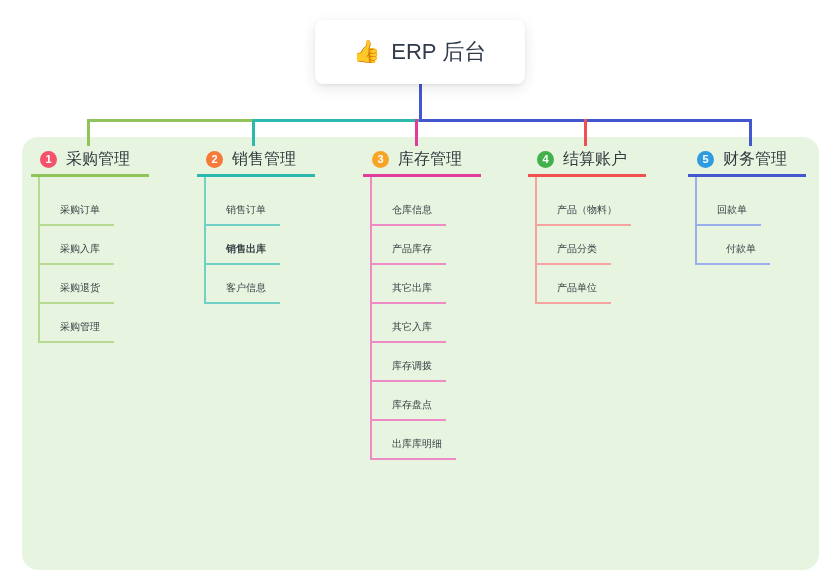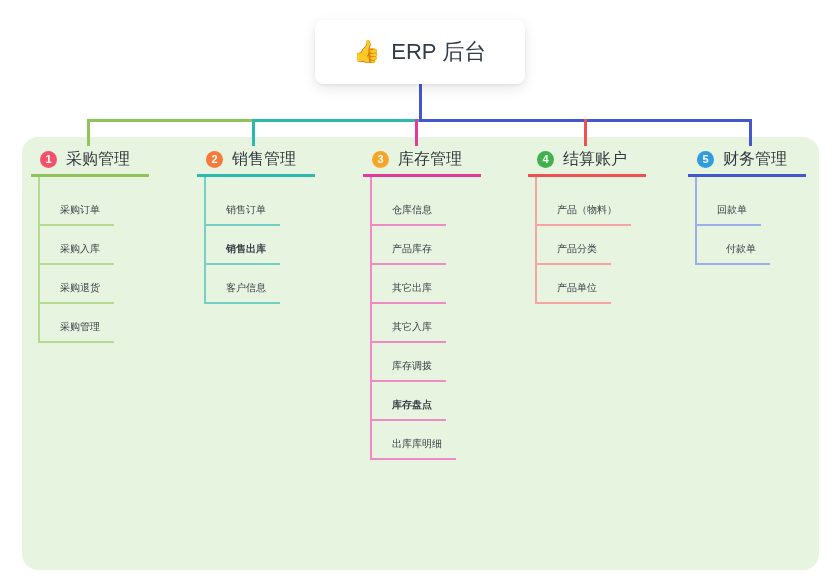--- a/index.html
+++ b/index.html
@@ -130,21 +130,21 @@
           <div class="child">
             <span class="child-label" style="border-bottom-color: rgb(239, 139, 196);">其它出库</span>
           </div>
           <div class="child">
             <span class="child-label" style="border-bottom-color: rgb(239, 139, 196);">其它入库</span>
           </div>
           <div class="child">
             <span class="child-label" style="border-bottom-color: rgb(239, 139, 196);">库存调拨</span>
           </div>
           <div class="child">
-            <span class="child-label" style="border-bottom-color: rgb(239, 139, 196); font-weight: bold;">库存盘点</span>
+            <span class="child-label" style="border-bottom-color: rgb(239, 139, 196);">库存盘点</span>
           </div>
           <div class="child">
             <span class="child-label" style="border-bottom-color: rgb(239, 139, 196);">出库库明细</span>
           </div>
         </div>
   </div>
 
   <div class="branch" style="left: 528px;">
     <div class="branch-header" style="border-bottom-color: rgb(241, 80, 82);">
       <span class="num-badge" style="background: rgb(67, 176, 78);">4</span>

